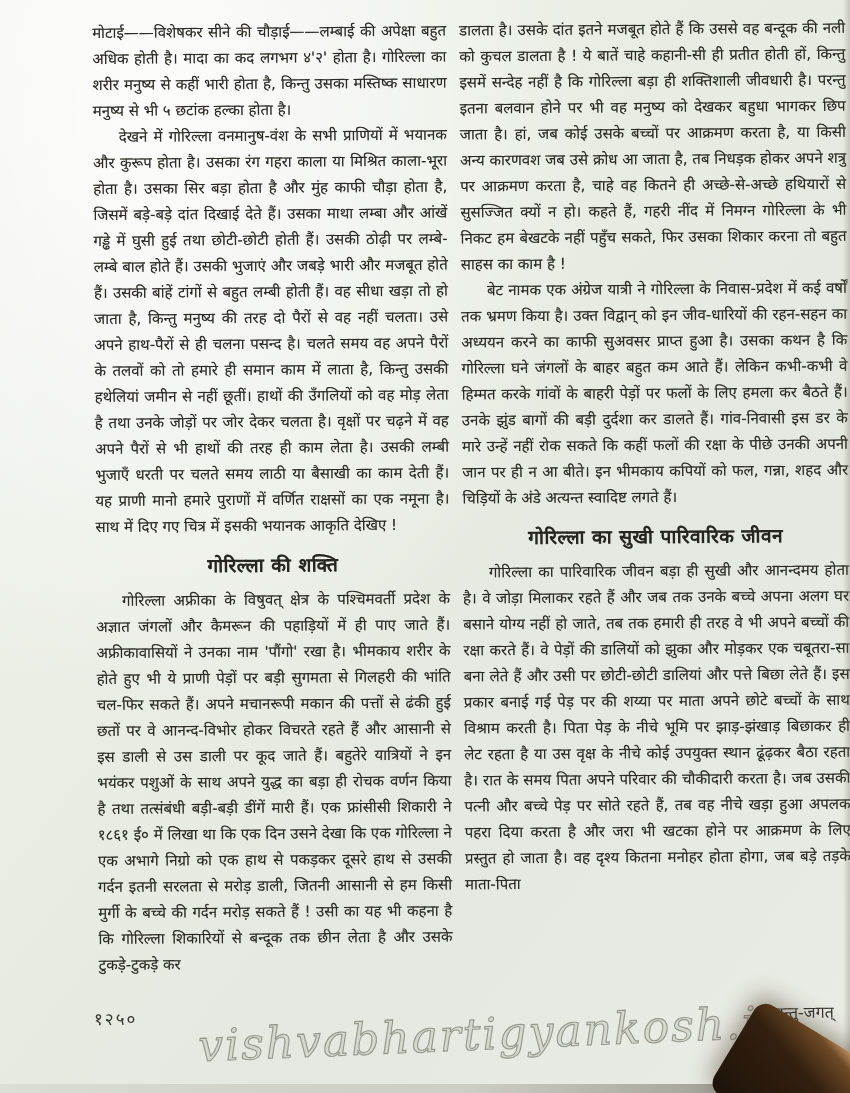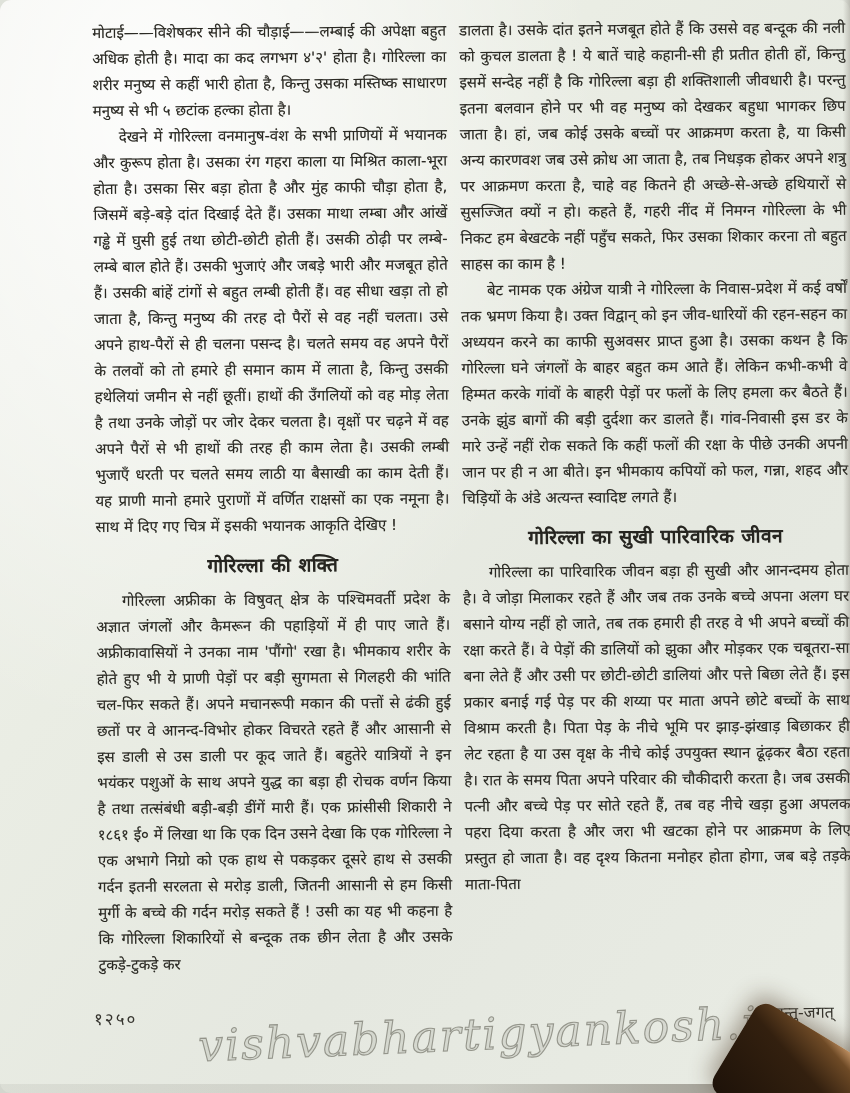--- a/index.html
+++ b/index.html
@@ -7,21 +7,20 @@
     width: 850px; height: 1093px;
     position: relative; overflow: hidden;
     background: #dfe2da;
     font-family: "DejaVu Sans", sans-serif;
   }
   .page {
     position: absolute; inset: 0;
     background:
       radial-gradient(ellipse at 18% 10%, rgba(255,255,255,0.85) 0%, rgba(255,255,255,0) 45%),
       linear-gradient(128deg, #f2f3ee 0%, #eaede4 35%, #e5e8e0 65%, #e9ece4 100%);
-    border-radius: 11px;
   }
   .content {
     position: absolute; left: 92px; top: 20px; right: 5px;
     display: flex; gap: 13px;
     transform: rotate(-0.4deg);
     transform-origin: left top;
   }
   .col {
     text-align: justify;
     font-size: 15px; line-height: 26px;

